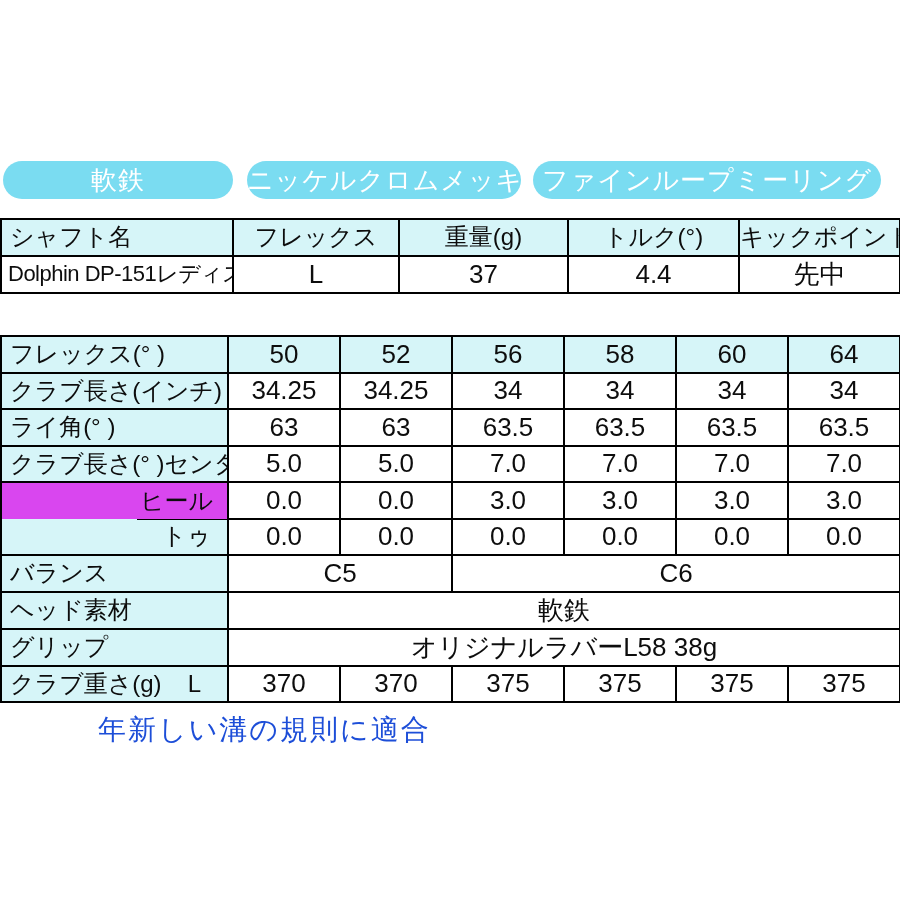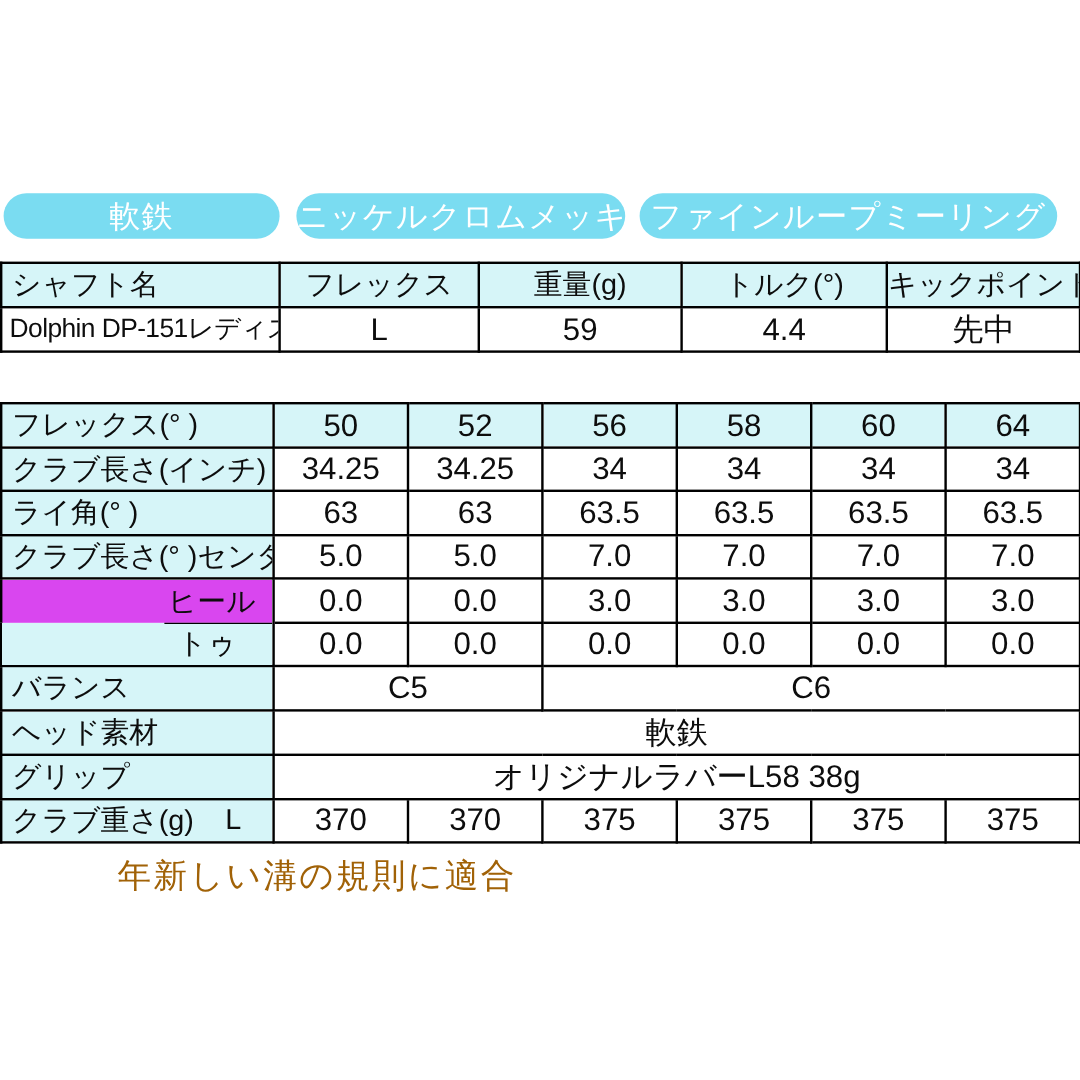--- a/index.html
+++ b/index.html
@@ -87,42 +87,42 @@
   }
   td.sub-right {
     background: #d946ef;
     text-align: right;
     padding-right: 14px;
     font-size: 24px;
   }
   td.sub-toe {
     background: #d6f5f8;
     text-align: right;
-    padding-right: 30px;
+    padding-right: 16px;
     font-size: 24px;
     border-top: none;
     position: relative;
   }
   tr.row-heel td.sub-right { border-bottom: none; }
   .partial-line {
     position: absolute;
     top: -1px;
     right: 0;
     width: 90px;
     height: 2px;
     background: #000000;
   }
   td.label-weight { padding-right: 26px; }
 
   
   .footnote {
     position: absolute;
     left: 98px;
     top: 711px;
-    color: #a16207;
+    color: #1d4ed8;
     font-size: 28px;
     letter-spacing: 2px;
     white-space: nowrap;
   }
 </style>
 </head>
 <body>
 
 <div class="page">
 
@@ -142,21 +142,21 @@
         <tr>
       <td class="hdr label">シャフト名</td>
       <td class="hdr">フレックス</td>
       <td class="hdr">重量(g)</td>
       <td class="hdr">トルク(°)</td>
       <td class="hdr">キックポイント</td>
     </tr>
     <tr>
       <td class="shaft-name">Dolphin DP-151レディス</td>
       <td>L</td>
-      <td>59</td>
+      <td>37</td>
       <td>4.4</td>
       <td>先中</td>
     </tr>
   </tbody>
     </table>
 
   <table id="spec-table">
     <colgroup>
       <col style="width:227px">
         <col style="width:112px">

